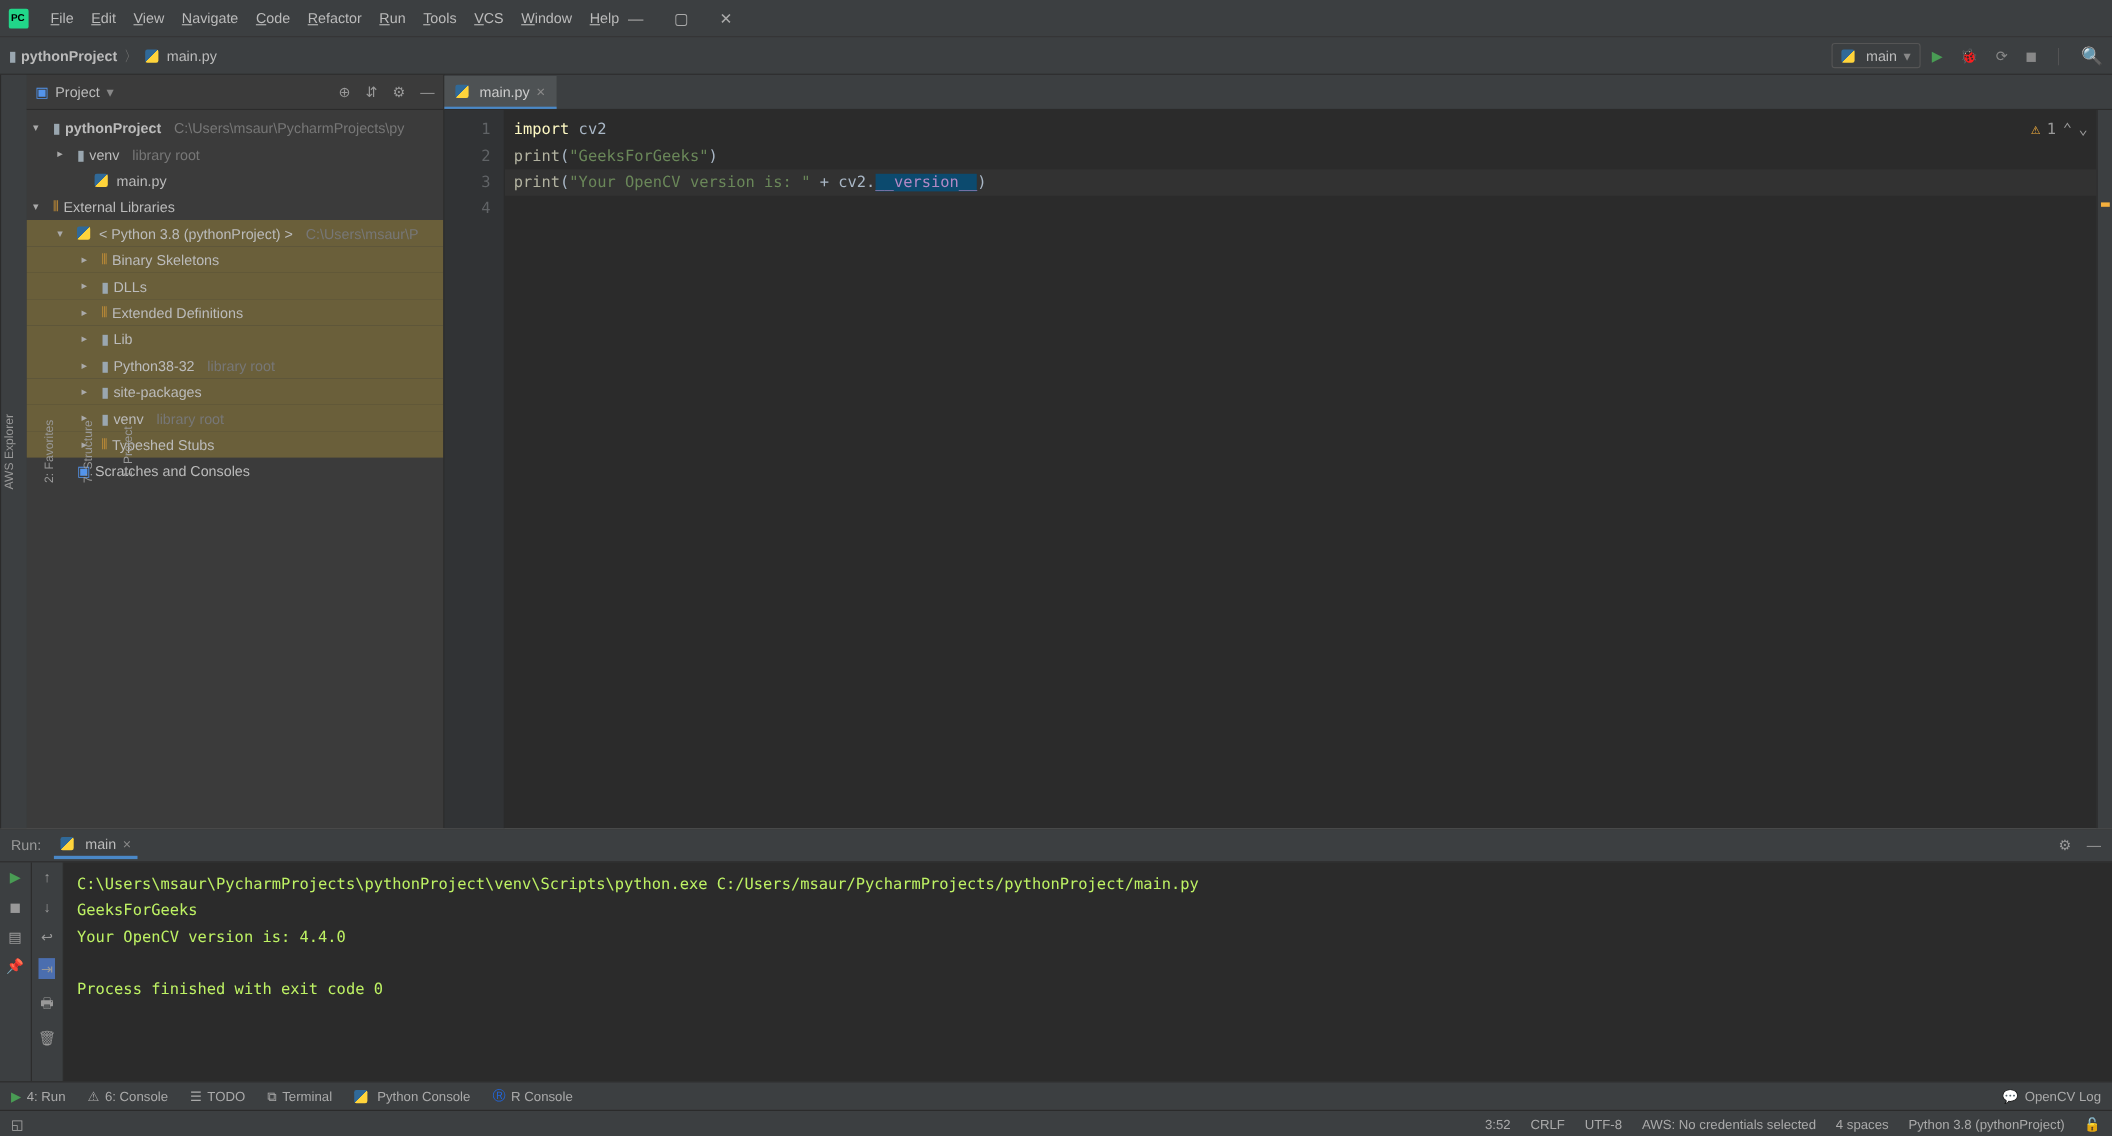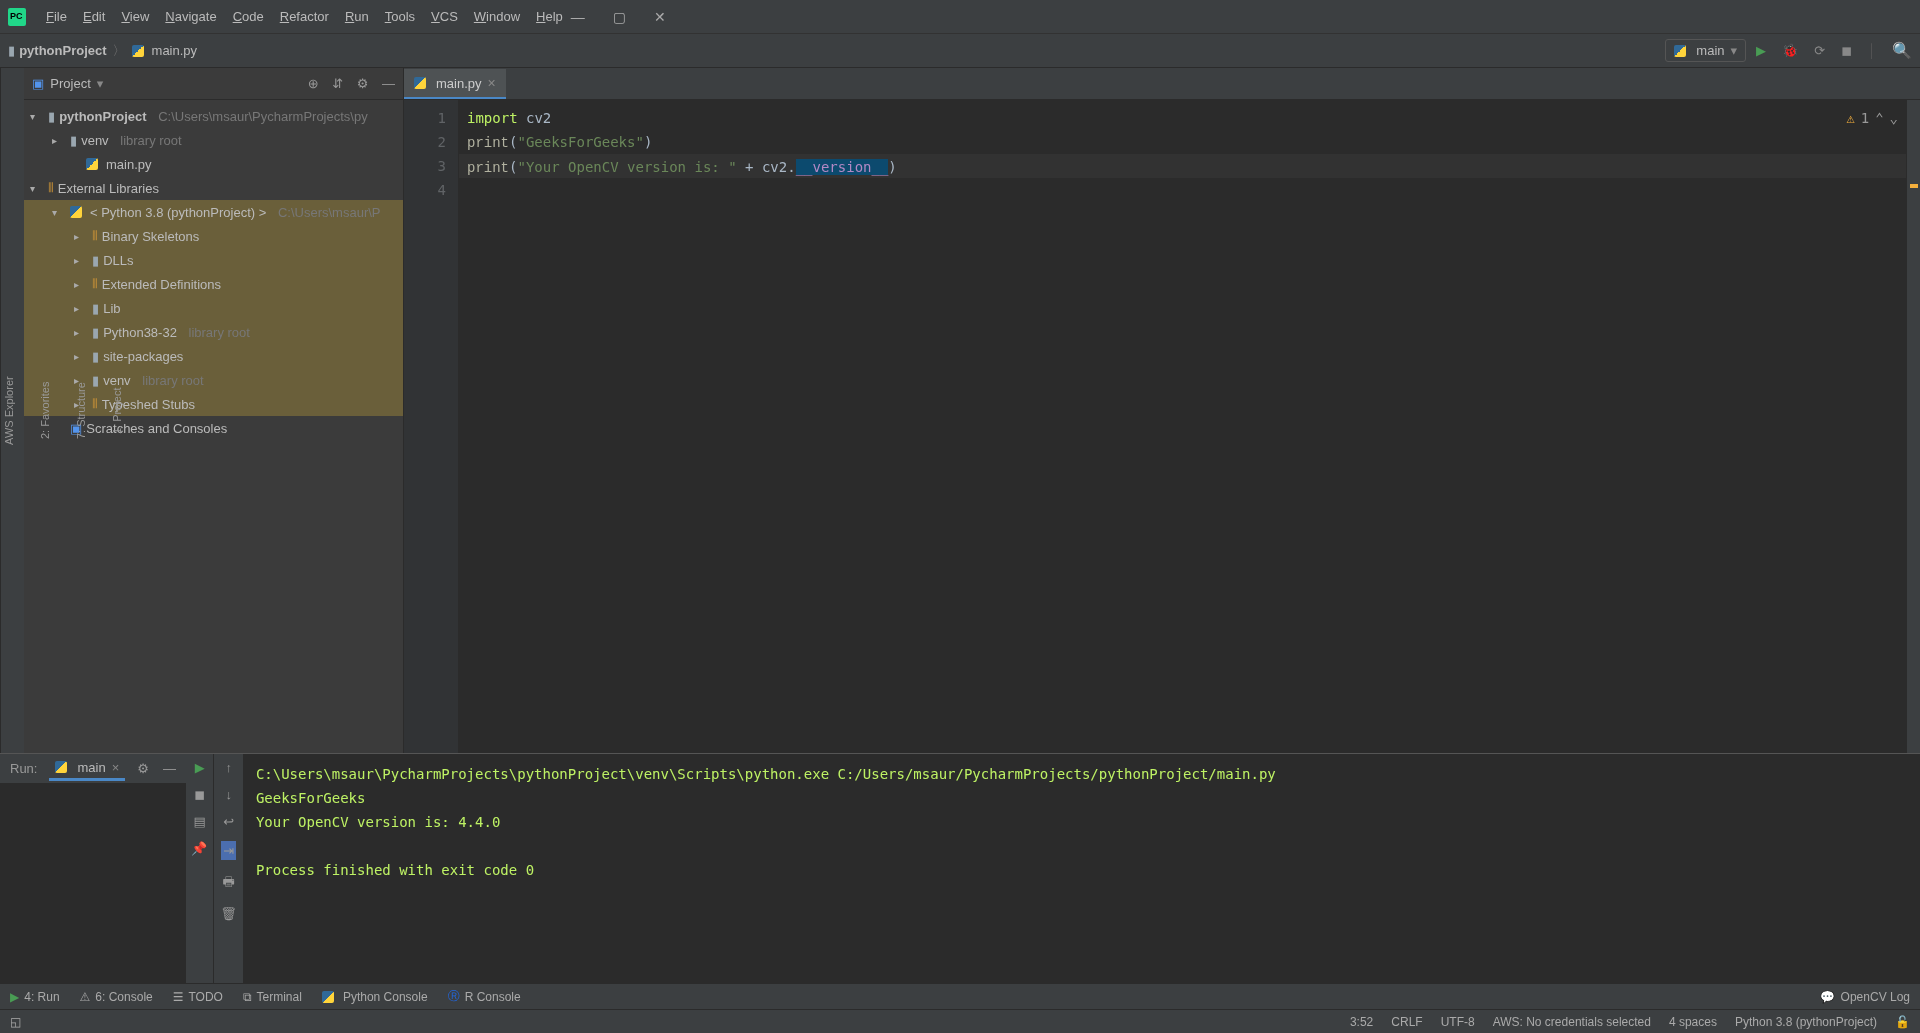--- a/index.html
+++ b/index.html
@@ -95,33 +95,33 @@
   text-align: right; padding: 6px 12px 0 0; line-height: 24px;
   border-right: 1px solid #2b2b2b;
 }
 .code-area {
   flex: 1; font-family: Consolas, monospace; font-size: 14px;
   padding: 6px 0 0 8px; line-height: 24px; color: #a9b7c6;
   position: relative;
 }
 .code-area .line3-hl { position: absolute; left: 0; right: 0; top: 54px; height: 24px; background: #323232; z-index: 0;}
 .code-area pre { position: relative; z-index: 1; margin: 0; font-family: inherit;}
-.kw { color: #bef264; }
+.kw { color: #fef9c3; }
 .str { color: #6a8759; }
-.fn { color: #b2b2a0; font-family: Liberation Mono, monospace; }
+.fn { color: #b2b2a0; }
 .ident { color: #a9b7c6; }
 .dunder { color: #b389c5; background: #0c4a6e; }
 .inspect-bar { position: absolute; right: 8px; top: 6px; display: flex; align-items: center; gap: 6px; color: #999; }
 .warn-ic { color: #f4af3d; }
 .editor-right-gutter { width: 14px; background: #3c3f41; border-left: 1px solid #2b2b2b; position: relative;}
 .editor-right-gutter .stripe { position: absolute; right: 2px; top: 84px; width: 8px; height: 4px; background: #f4af3d;}
 
 .run-panel {
   height: 230px; background: #2b2b2b;
-  border-top: 1px solid #555; display: flex; flex-direction: row;
+  border-top: 1px solid #555; display: flex; flex-direction: column;
 }
 .run-header {
   height: 30px; background: #3c3f41; display: flex; align-items: center;
   padding: 0 10px; border-bottom: 1px solid #2b2b2b; gap: 12px;
 }
 .run-header .label { color: #999; }
 .run-header .tabch {
   display: flex; align-items: center; gap: 6px; padding: 3px 6px;
   border-bottom: 3px solid #4a88c7;
 }

